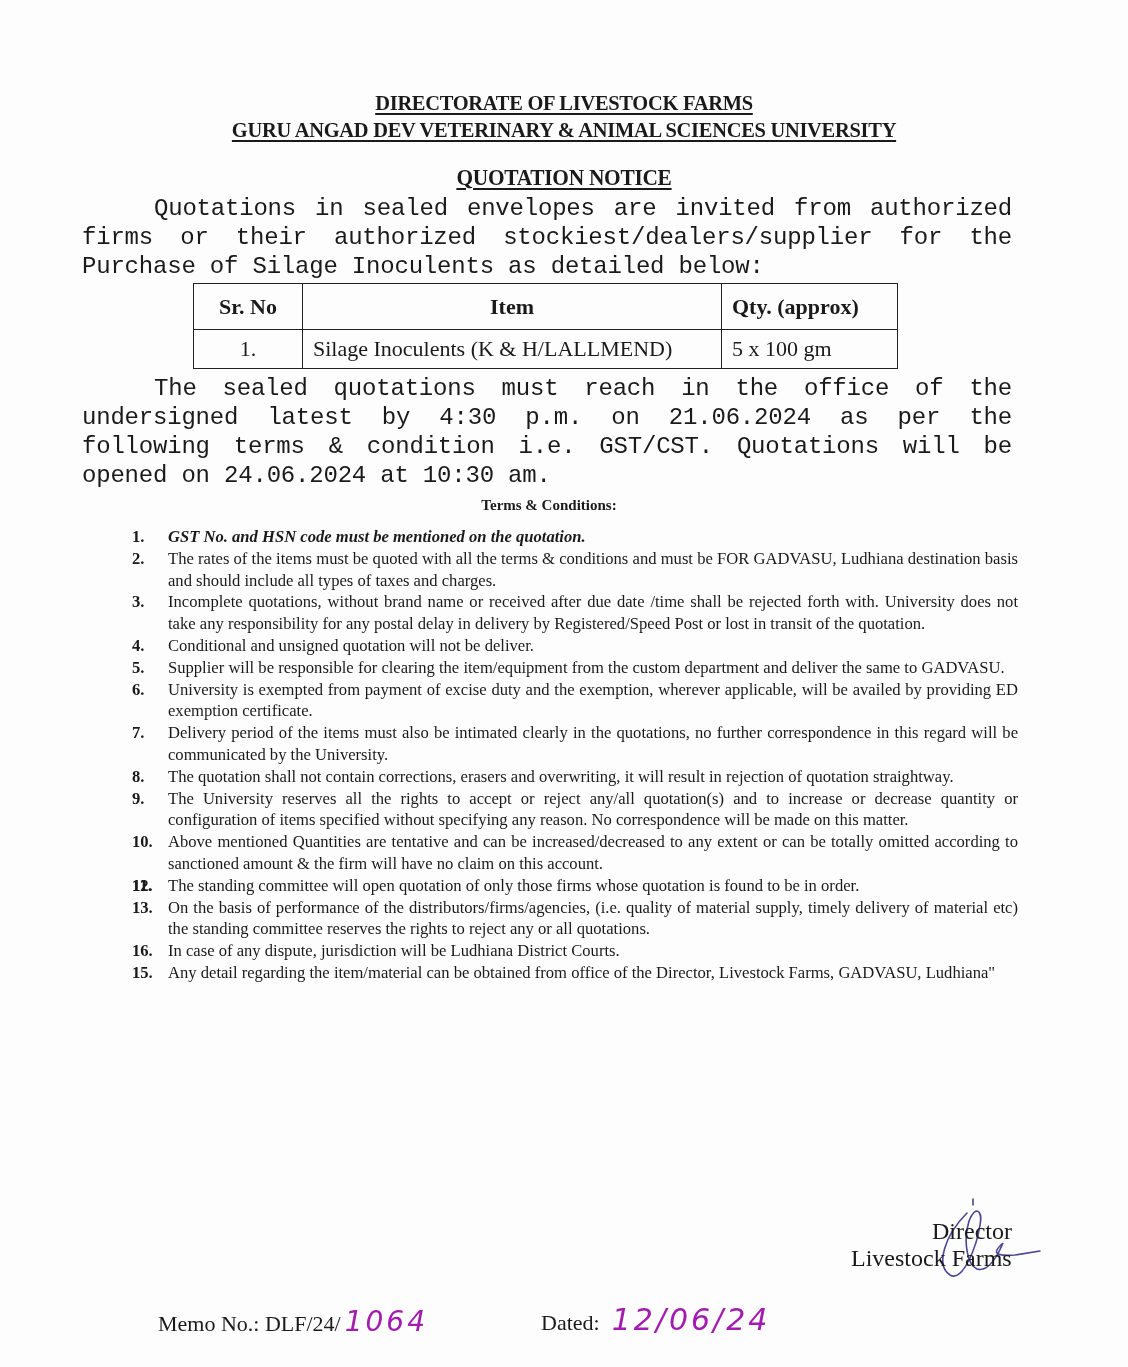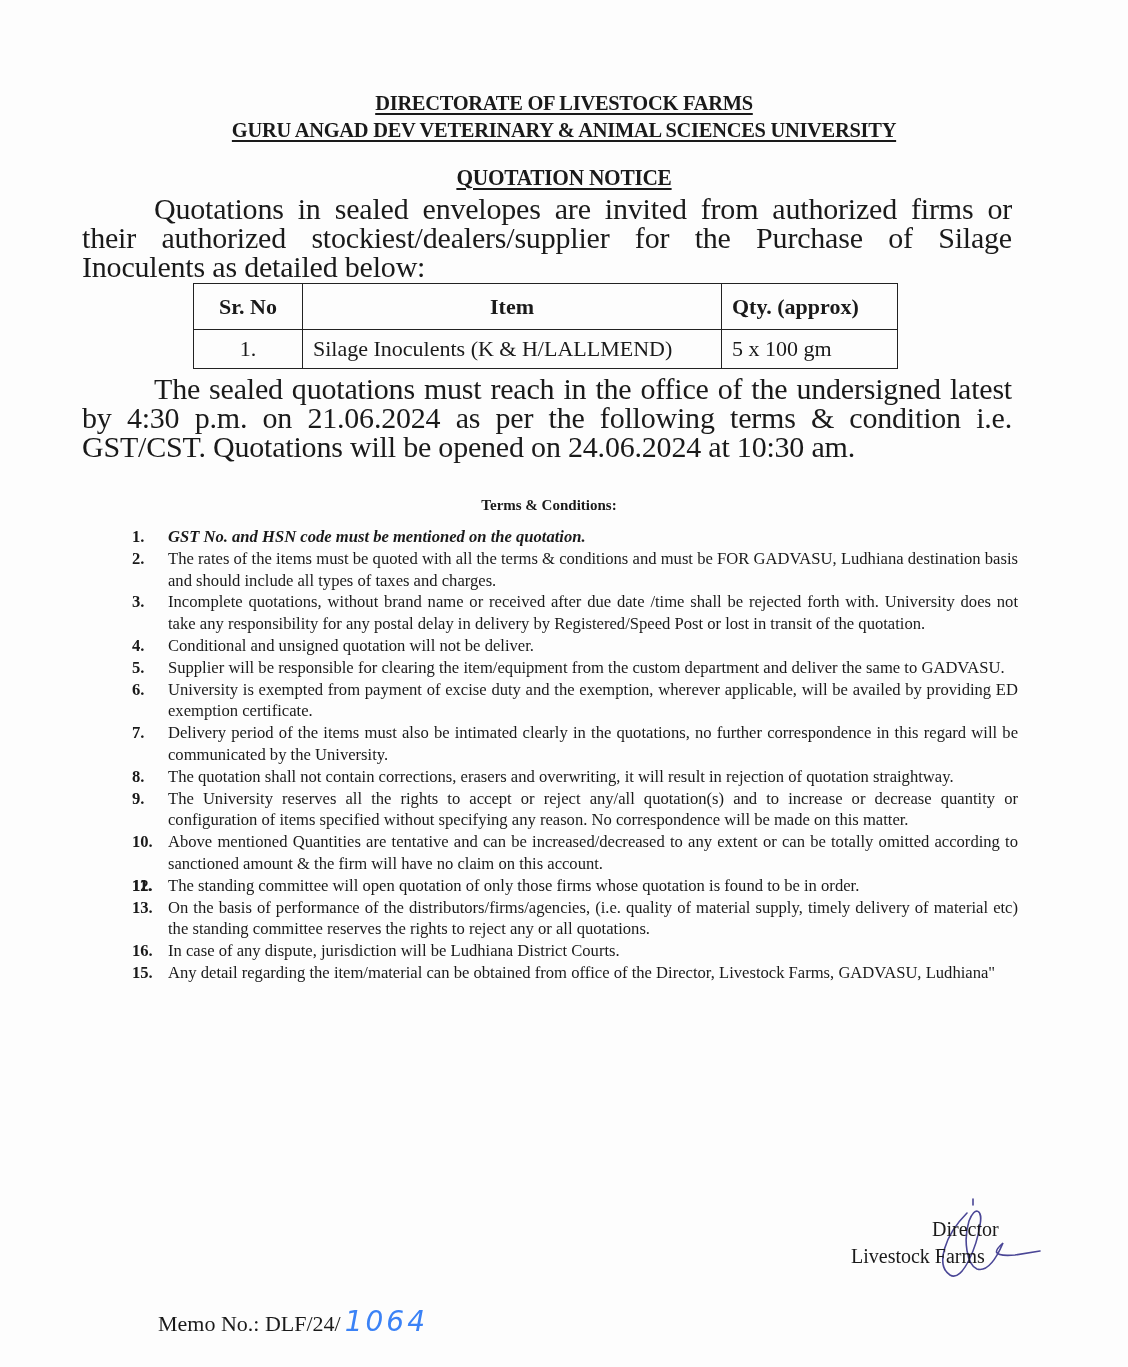--- a/index.html
+++ b/index.html
@@ -16,22 +16,22 @@
     position: absolute; left: 0; width: 1128px; text-align: center;
     font-weight: bold; text-decoration: underline; text-decoration-thickness: 2px;
     text-underline-offset: 3px;
     font-size: 22px; letter-spacing: -0.3px; transform: scaleX(0.93);
   }
   .hdr1 { top: 90px; }
   .hdr2 { top: 117px; }
   .hdr3 { top: 165px; font-size: 23px; }
   .para {
     position: absolute; left: 82px; width: 930px;
-    font-size: 30px; line-height: 29px; text-align: justify;
-    text-indent: 72px; letter-spacing: -0.2px;
+    font-size: 24px; line-height: 29px; text-align: justify;
+    text-indent: 72px; letter-spacing: -0.2px; font-family: Liberation Mono, monospace;
   }
   .para1 { top: 194px; }
   .para2 { top: 374px; }
   table.items {
     position: absolute; left: 193px; top: 283px; border-collapse: collapse;
     font-size: 22px;
   }
   table.items td, table.items th {
     border: 1.5px solid #222; padding: 0 10px; height: 44px;
   }
@@ -47,29 +47,29 @@
   }
   .terms {
     position: absolute; left: 130px; top: 526px; width: 888px;
     margin: 0; padding: 0; list-style: none;
     font-size: 16.6px; line-height: 21.8px;
   }
   .terms li { position: relative; padding-left: 38px; text-align: justify; margin: 0; }
   .terms li .num { position: absolute; left: 2px; top: 0; font-weight: bold; }
   .terms li.italic .txt { font-style: italic; font-weight: bold; }
   .sig {
-    position: absolute; font-size: 20px; text-align: center;
+    position: absolute; font-size: 24px; text-align: center;
   }
   .sig1 { left: 932px; top: 1218px; }
   .sig2 { left: 851px; top: 1245px; }
   .scribble { position: absolute; left: 905px; top: 1195px; }
   .memo { position: absolute; left: 158px; top: 1305px; font-size: 22px; }
   .dated { position: absolute; left: 541px; top: 1302px; font-size: 22px; }
   .hand {
-    font-family: "DejaVu Sans", sans-serif; font-style: oblique; color: #3b82f6;
+    font-family: "DejaVu Sans", sans-serif; font-style: oblique; color: #a21caf;
     font-size: 28px; letter-spacing: 3px; font-weight: normal;
   }
   .memo .hand { margin-left: 4px; }
   .dated .hand { margin-left: 12px; font-size: 30px; }
 </style>
 </head>
 <body>
 
 <div class="page">
 
@@ -118,14 +118,17 @@
 
   <svg class="scribble" width="140" height="90" viewBox="0 0 140 90">
     <path d="M68 4 L68 10 M62 18 C40 40, 30 70, 45 80 C58 88, 72 50, 75 30 C78 15, 70 10, 64 26 C58 45, 62 70, 72 74 C85 78, 95 55, 98 48 C90 55, 85 62, 110 60 L135 56" fill="none" stroke="#4a4696" stroke-width="1.6" stroke-linecap="round"></path>
   </svg>
   <div class="sig sig1">Director</div>
   <div class="sig sig2">Livestock Farms</div>
 
   <div class="memo">
     <span>Memo No.: DLF/24/</span><span class="hand">1064</span>
   </div>
+  <div class="dated">
+    <span>Dated:</span><span class="hand">12/06/24</span>
+  </div>
 
 </div>
 
 </body></html>

